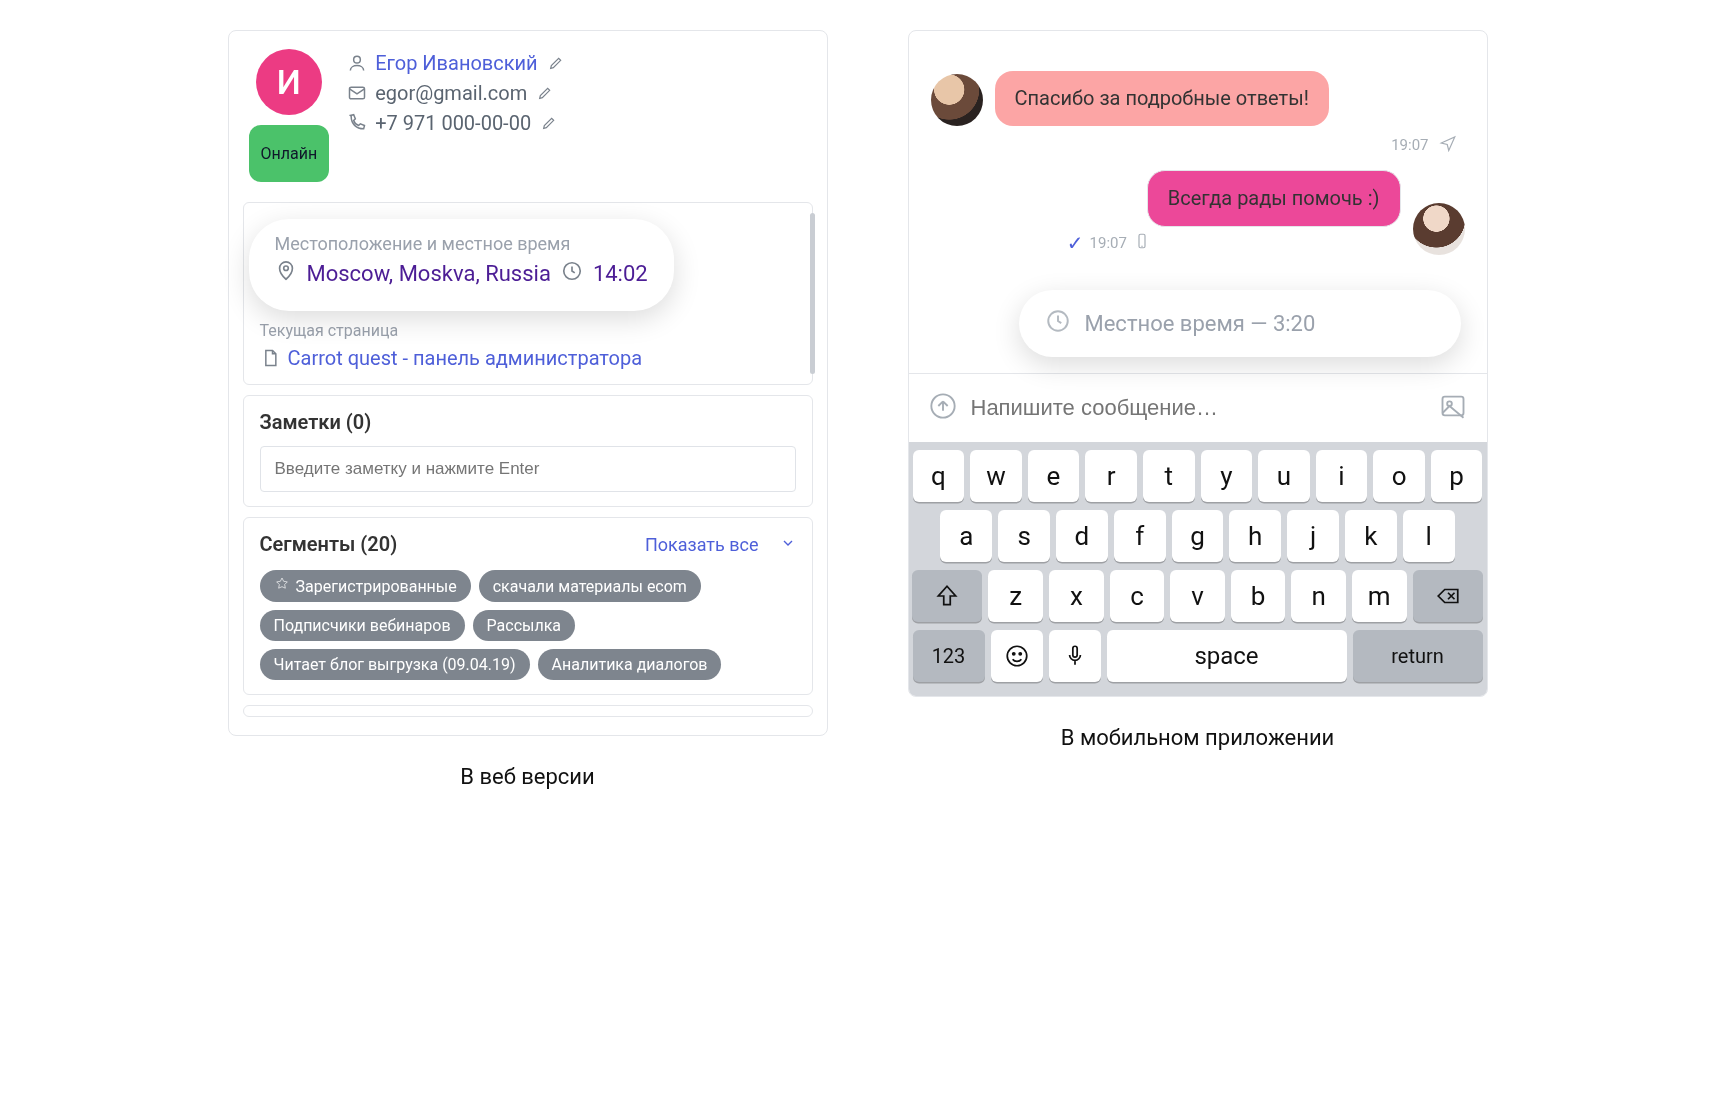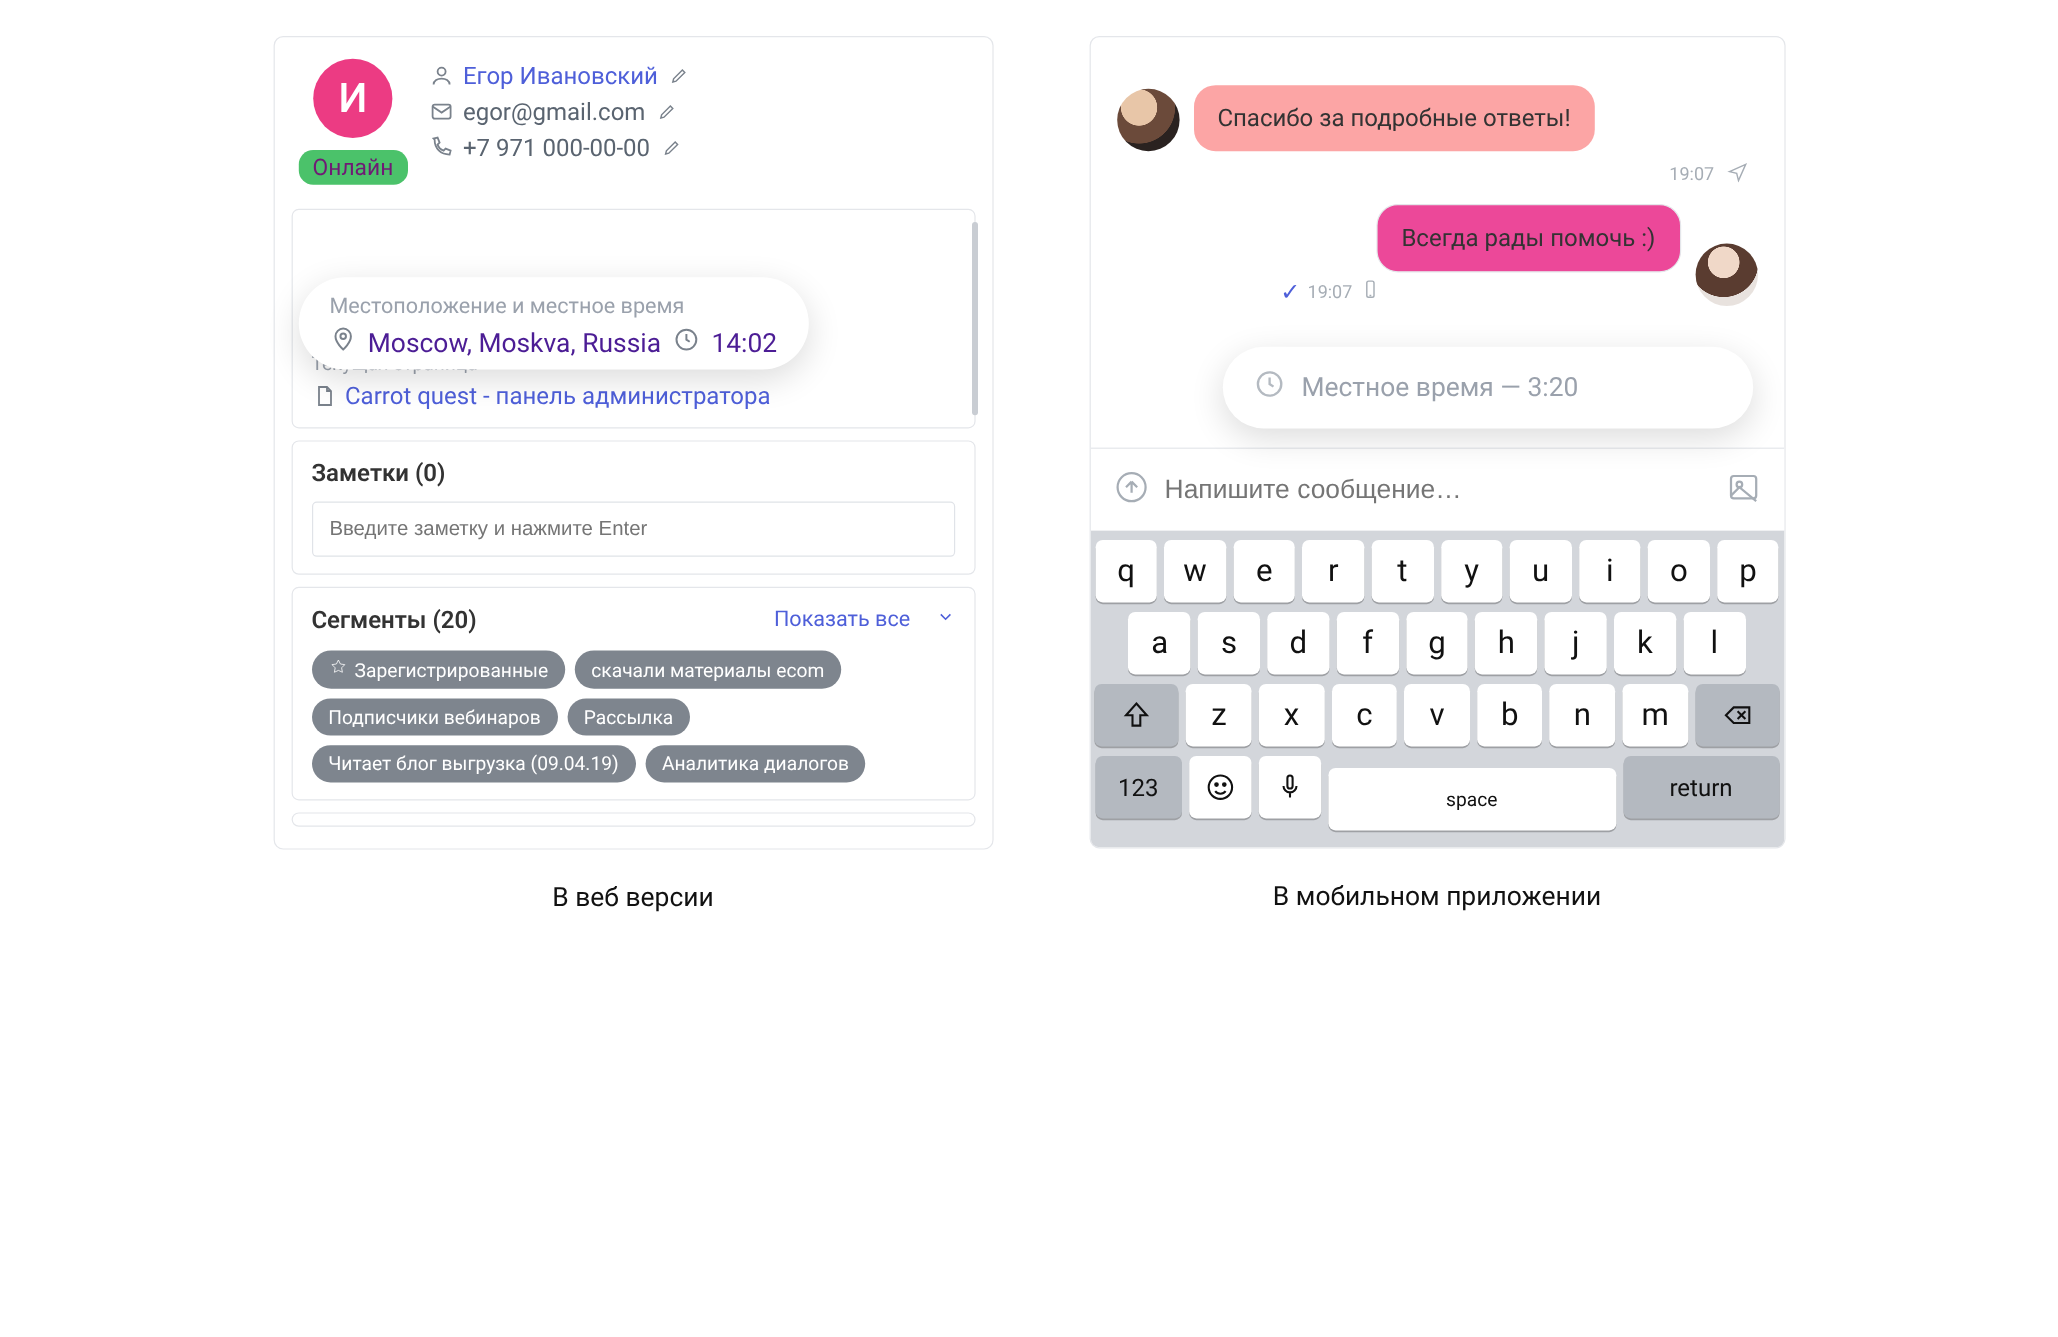--- a/index.html
+++ b/index.html
@@ -38,22 +38,22 @@
     align-items: flex-start;
   }
   .avatar-col { display:flex; flex-direction:column; align-items:center; gap:10px;}
   .avatar {
     width: 66px; height: 66px; border-radius: 50%;
     background: #ec3b83;
     color: #fff; font-size: 34px; font-weight: 500;
     display: flex; align-items: center; justify-content: center;
   }
   .status-pill {
-    background: #4bc26a; color: #701a75;
-    font-size: 19px; padding: 3px 12px;
+    background: #4bc26a; color: #0f172a;
+    font-size: 16px; padding: 19px 12px;
     border-radius: 12px;
   }
   .info-lines { display:flex; flex-direction:column; gap:6px; padding-top:2px;}
   .info-line { display:flex; align-items:center; gap:8px; font-size:20px; color:#5a6470;}
   .info-line .link { color:#4e5fd9; }
   .ico { width:20px; height:20px; flex-shrink:0; display:inline-flex; align-items:center; justify-content:center;}
   .ico svg { stroke:#7a828c; fill:none; stroke-width:1.8;}
   .edit-ico svg { width:16px; height:16px;}
 
   .section {
@@ -82,25 +82,25 @@
   .chips { display:flex; flex-wrap:wrap; gap:8px; }
   .chip {
     background:#7e858e; color:#fff; border-radius:16px;
     padding:6px 14px; font-size:16px; display:flex; align-items:center; gap:6px;
   }
   .chip svg { stroke:#fff; fill:none; width:16px; height:16px;}
 
   
   .float-loc {
     position:absolute;
-    left:20px; top:200px;
+    left:20px; top:188px;
     background:#fff;
     border-radius:40px;
     box-shadow: 0 8px 28px rgba(0,0,0,0.14);
-    padding: 14px 26px 8px 26px;
+    padding: 14px 26px 24px 26px;
     z-index:5;
   }
   .float-loc .fl-title { font-size:18px; color:#9aa1ac; margin-bottom:6px;}
   .float-loc .fl-row { display:flex; align-items:center; gap:10px; font-size:22px; color:#4c1d95;}
   .float-loc .fl-row svg { width:22px; height:22px; stroke:#7a828c; fill:none; stroke-width:1.8;}
   
   .spaceblock { height: 102px; }
 
   
   .mobcard {
@@ -163,21 +163,21 @@
   .kb-row { display:flex; gap:6px; justify-content:center; margin-bottom:8px;}
   .key {
     background:#fff; border-radius:6px;
     box-shadow: 0 1.5px 0 rgba(0,0,0,0.25);
     height:52px; flex:1;
     display:flex; align-items:center; justify-content:center;
     font-size:26px; color:#111;
   }
   .kb-row.r2 { padding: 0 28px;}
   .key.mod { background:#b4b9c0; flex: 0 0 70px;}
-  .key.space { flex: 1; font-size:16px;margin-top:10px;}
+  .key.space { flex: 1; font-size:24px;}
   .key.num { flex:0 0 72px; font-size:20px;}
   .key.ret { flex:0 0 130px; font-size:20px;}
   .key.emoji, .key.mic { flex:0 0 52px;}
   .key svg { width:26px; height:26px; stroke:#111; fill:none; stroke-width:1.6;}
   .key.mod svg { stroke:#111;}
   .kb-row.r4 .key { height:52px;}
 </style>
 </head>
 <body>
 

